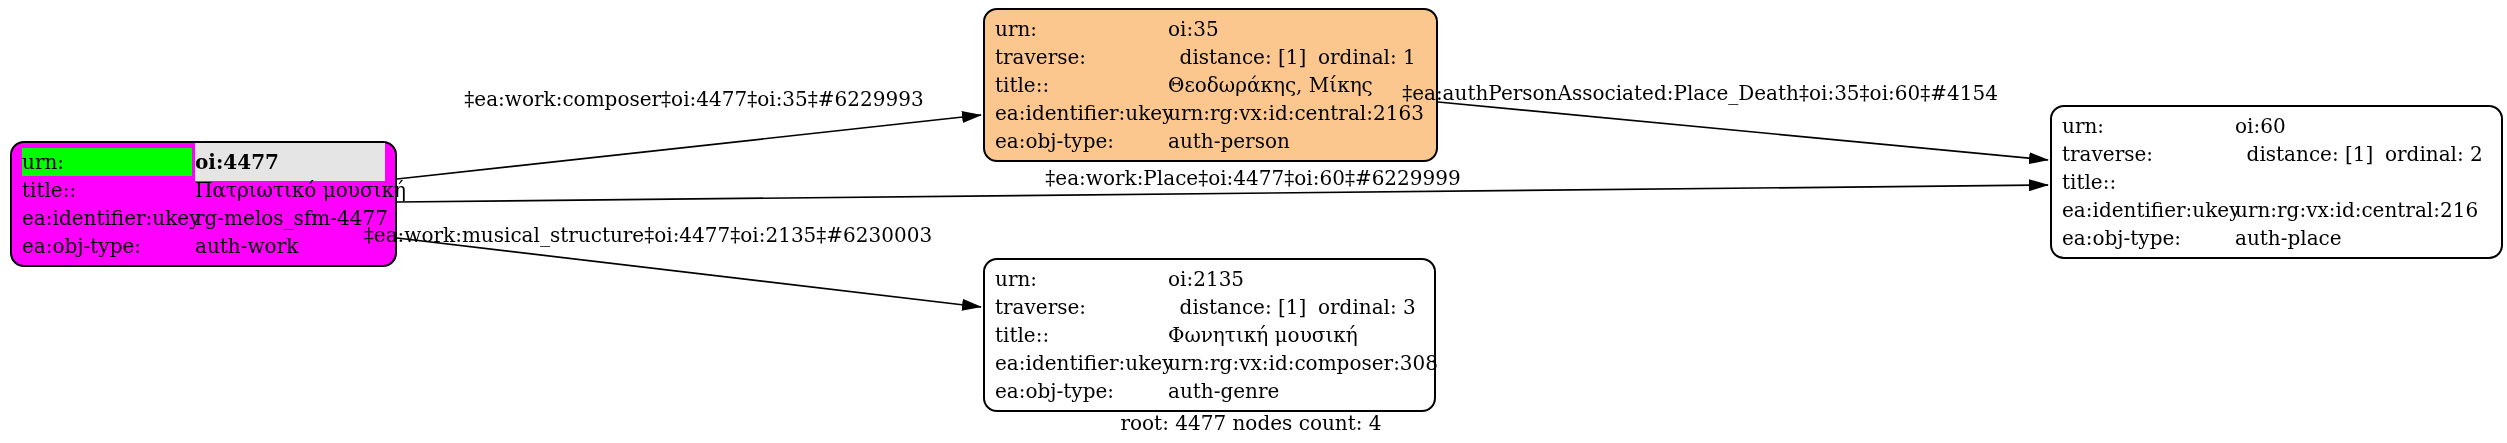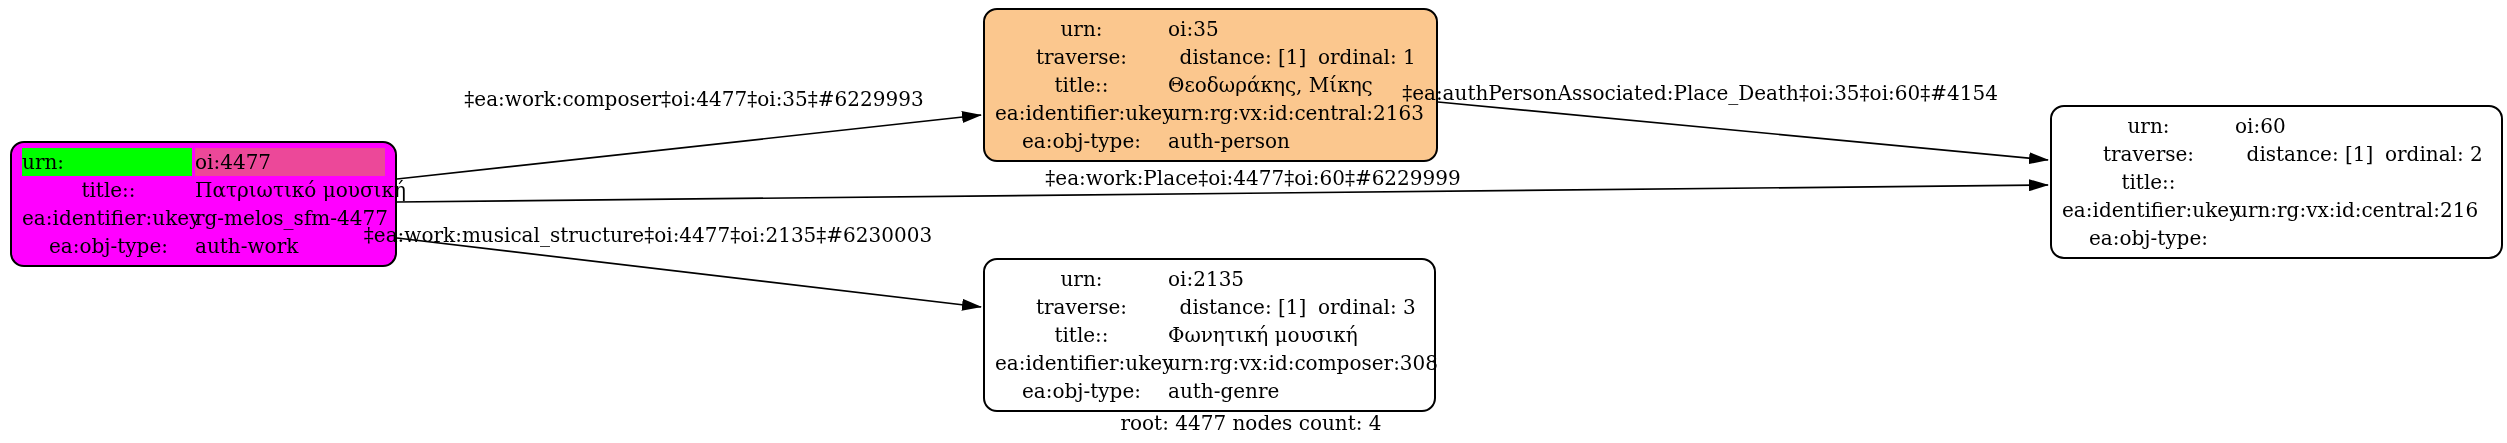--- a/index.html
+++ b/index.html
@@ -17,24 +17,24 @@
   .node {
     position:absolute;
     border:2px solid #000000;
     border-radius:14px;
     padding:5px 10px;
     background:#ffffff;
   }
   .node.magenta { background:#ff00ff; }
   .node.orange  { background:#fbc78e; }
   .row { display:flex; align-items:center; height:28px; white-space:nowrap; }
-  .cell-label { width:173px; flex:none;text-align:center; }
+  .cell-label { width:173px; flex:none; }
   .cell-value { flex:1; }
   .row.hl .cell-label { background:#00ff00; width:170px; margin-right:3px; height:28px; display:flex; align-items:center; }
-  .row.hl .cell-value { background:#ec4899; height:28px; display:flex; align-items:center; }
+  .row.hl .cell-value { background:#e5e5e5; height:38px; display:flex; align-items:center;font-weight:bold; }
   .trav { display:flex;text-align:center; }
   .trav .dist { width:150px; flex:none; }
   .edge-label {
     position:absolute;
     transform:translateX(-50%);
     white-space:nowrap;
     line-height:22px;
   }
   .caption {
     position:absolute;
@@ -118,20 +118,21 @@
     </div>
     <div class="row">
       <span class="cell-label">title::</span>
     </div>
     <div class="row">
       <span class="cell-label">ea:identifier:ukey</span>
       <span class="cell-value">urn:rg:vx:id:central:216</span>
     </div>
     <div class="row">
       <span class="cell-label">ea:obj-type:</span>
+      <span class="cell-value">auth-place</span>
     </div>
   </div>
 
   <div class="node" style="left:983px; top:258px; width:453px;">
     <div class="row">
       <span class="cell-label">urn:</span>
       <span class="cell-value">oi:2135</span>
     </div>
     <div class="row">
       <span class="cell-label">traverse:</span>

